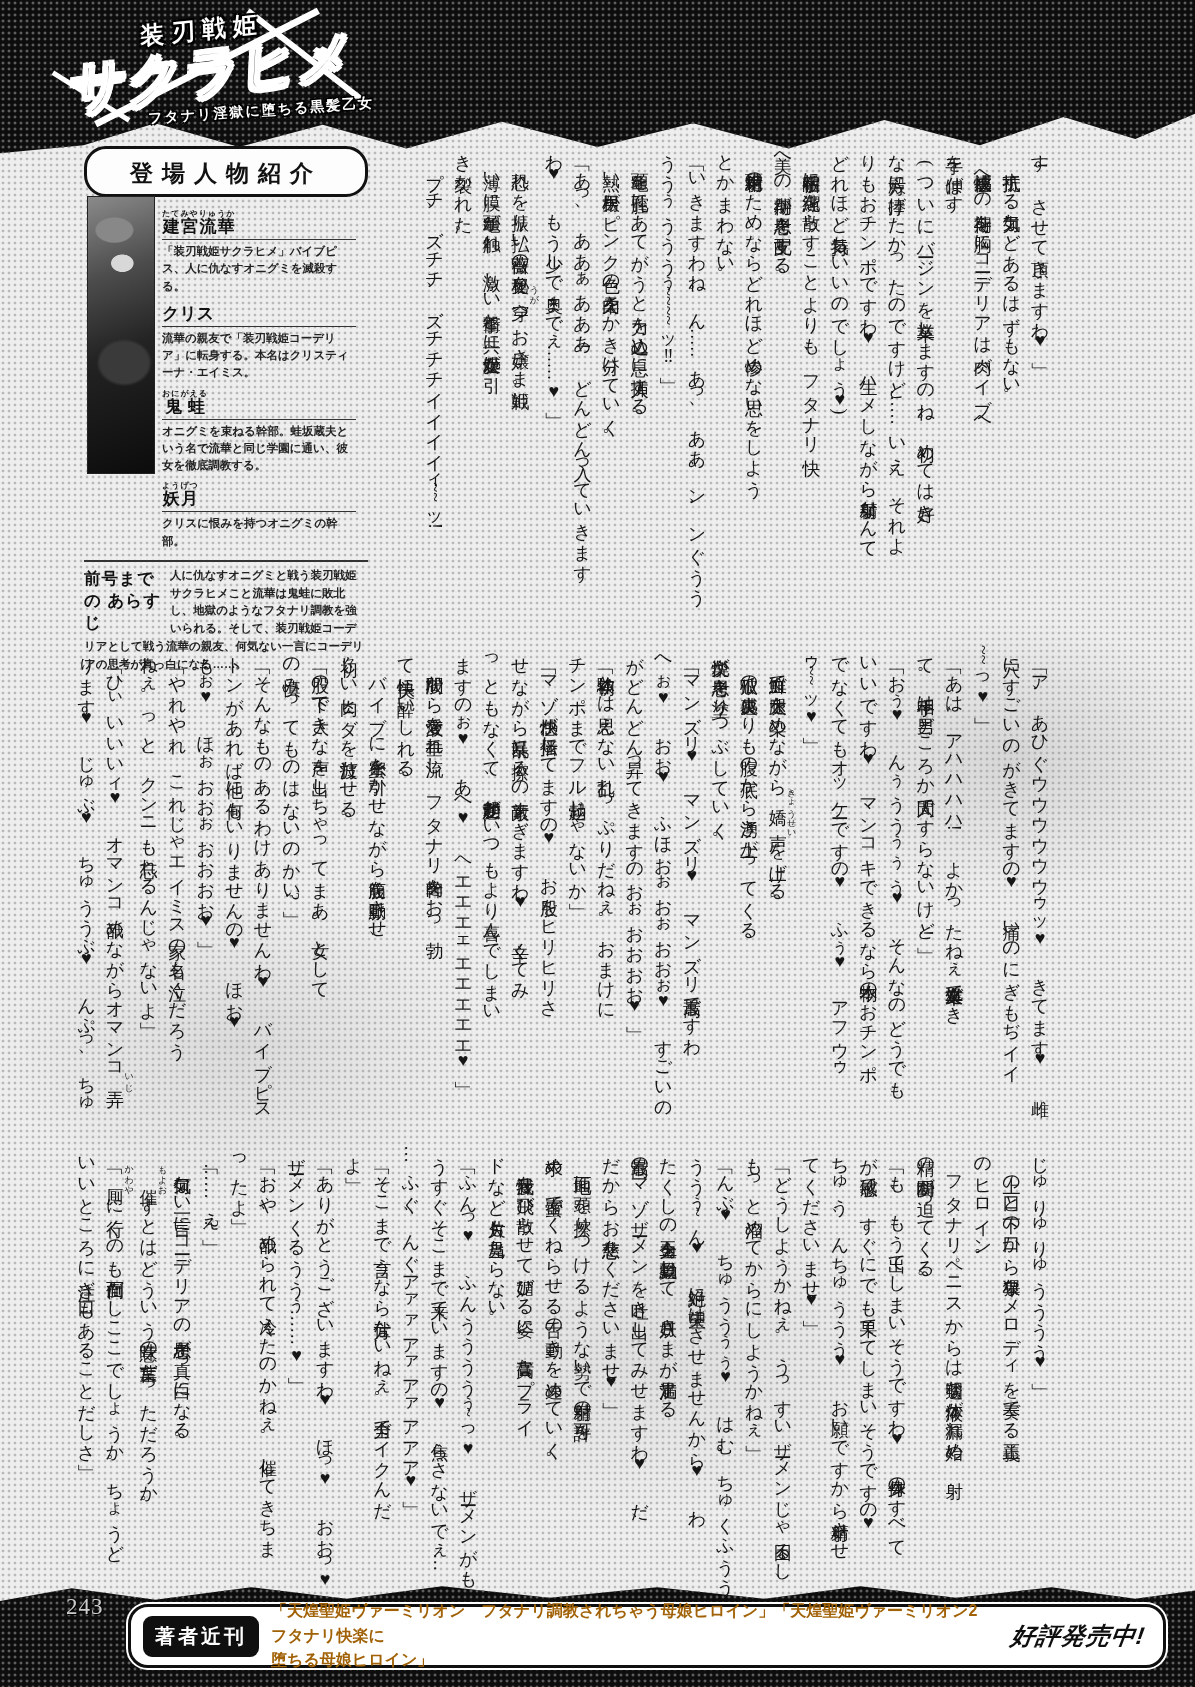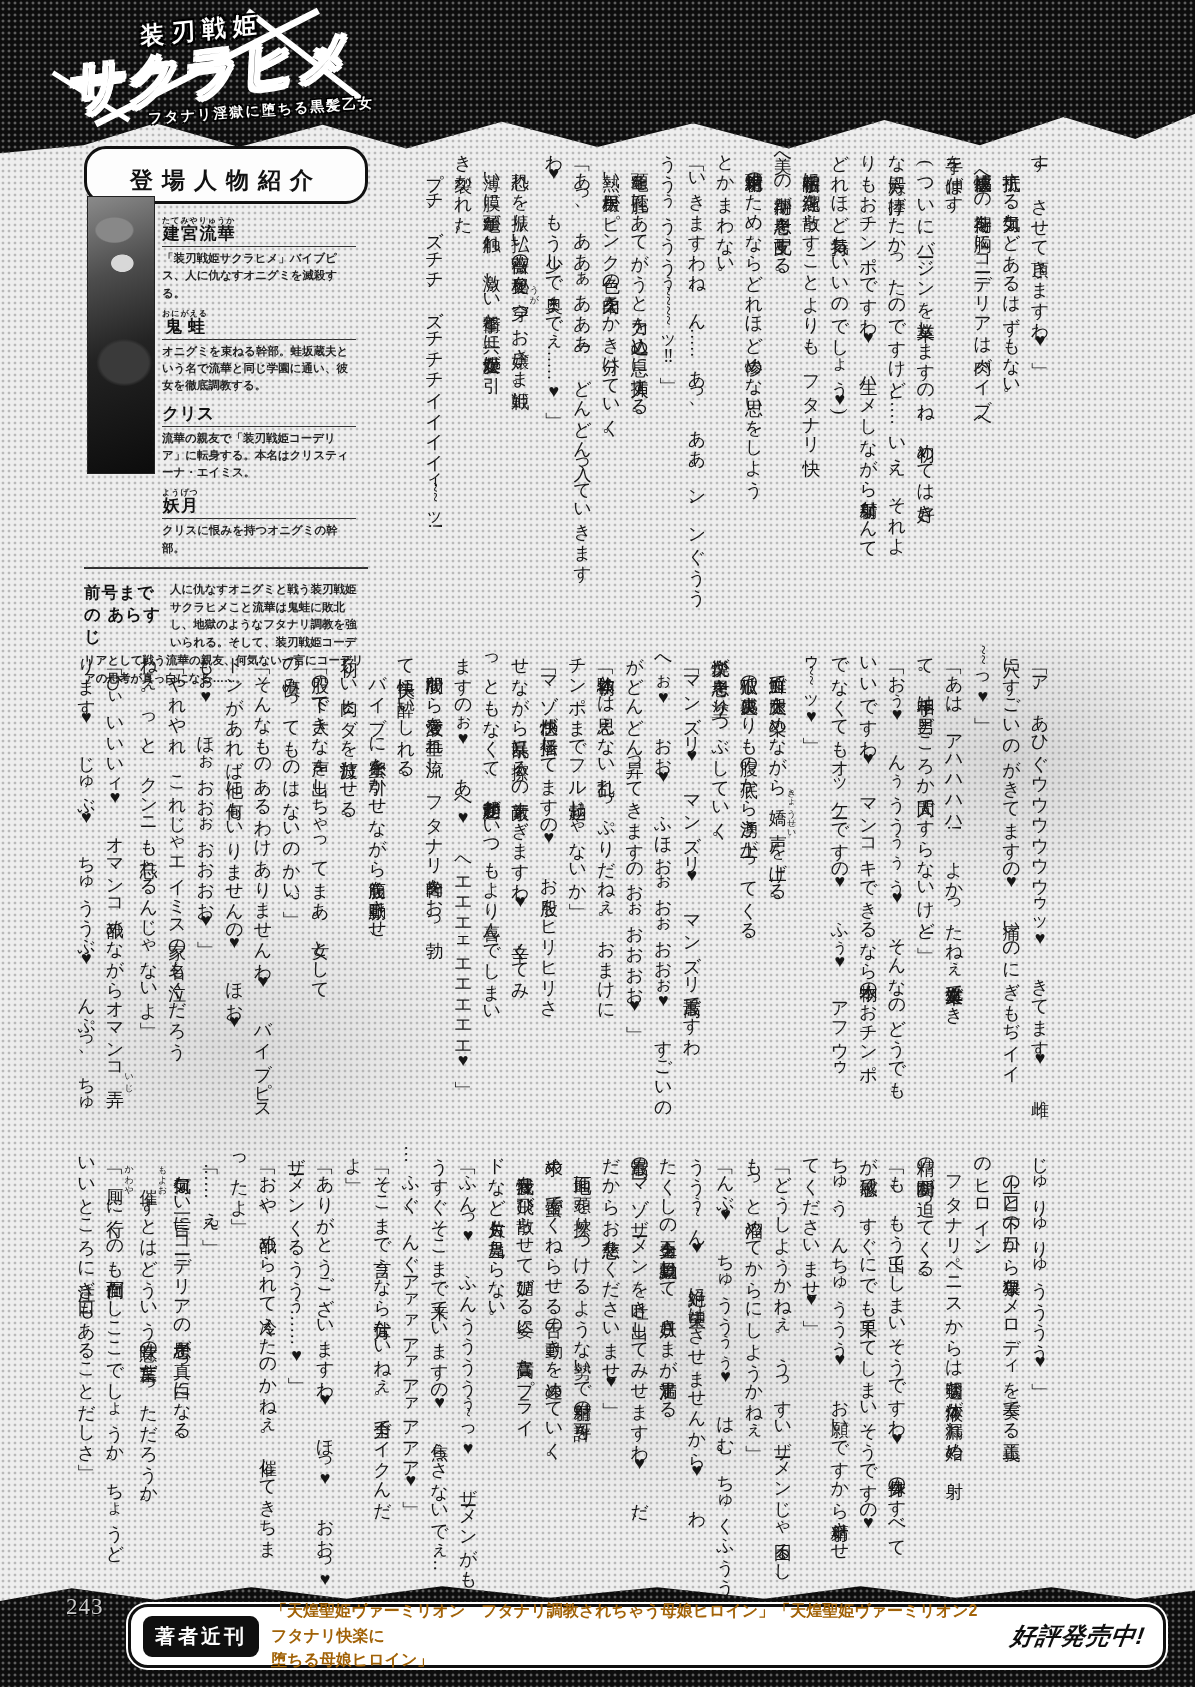--- a/index.html
+++ b/index.html
@@ -56,38 +56,38 @@
     font-weight:bold;font-size:14px;letter-spacing:2px;color:#fff;
     transform:rotate(-4deg);
     text-shadow:0 0 3px #000,1.5px 1.5px 0 #000,-1.5px 1.5px 0 #000,1.5px -1.5px 0 #000,-1.5px -1.5px 0 #000;
   }
   
   .charbox{position:absolute;left:84px;top:146px;width:284px;
     font-family:"Liberation Sans","DejaVu Sans",sans-serif;}
   .charbox-title{
     border:3px solid #111;border-radius:22px;background:#fdfdfd;
     text-align:center;font-weight:bold;font-size:23px;letter-spacing:9px;
-    padding:16px 0 5px 0;color:#111;
+    padding:9px 0 5px 0;color:#111;
   }
   .portrait{
     position:absolute;left:3px;top:50px;width:66px;height:276px;
     border:1px solid #222;
     background:
       radial-gradient(ellipse 18px 14px at 52% 24%, #d8d8d8 0 60%, transparent 65%),
       radial-gradient(ellipse 30px 20px at 40% 12%, #888 0 60%, transparent 66%),
       radial-gradient(ellipse 40px 34px at 55% 60%, #3a3a3a 0 60%, transparent 70%),
       linear-gradient(160deg,#8a8a8a 0%,#4d4d4d 28%,#232323 55%,#0c0c0c 100%);
   }
   .char-list{margin:12px 12px 0 78px;}
   .char-entry{margin-bottom:7px;}
   .char-name-row{border-bottom:1.5px solid #333;padding-bottom:1px;}
   .char-name{font-weight:bold;font-size:17px;color:#111;}
   .char-name rt{font-size:8px;font-weight:bold;letter-spacing:1px;}
   .char-desc{margin:3px 0 0 0;font-size:11.5px;line-height:1.5;font-weight:bold;color:#222;}
-  .synopsis{border-top:2px solid #333;margin-top:10px;padding-top:12px;overflow:hidden;}
+  .synopsis{border-top:2px solid #333;margin-top:10px;padding-top:5px;overflow:hidden;}
   .synopsis-label{
     float:left;width:86px;font-weight:900;font-size:16.5px;line-height:1.35;
     color:#111;letter-spacing:1px;
   }
   .synopsis-text{margin:0;font-size:11.5px;line-height:1.55;font-weight:bold;color:#222;}
   
   .band{
     position:absolute;
     writing-mode:vertical-rl;
     text-orientation:mixed;
@@ -148,29 +148,29 @@
     <div class="char-list">
 
     <div class="char-entry">
           <div class="char-name-row">
             <ruby class="char-name"><span>建宮流華</span><rt>たてみやりゅうか</rt></ruby>
           </div>
           <p class="char-desc">「装刃戦姫サクラヒメ」バイブピス、人に仇なすオニグミを滅殺する。</p>
         </div>
         <div class="char-entry">
           <div class="char-name-row">
+            <ruby class="char-name"><span>クリス</span><rt></rt></ruby>
+          </div>
+          <p class="char-desc">流華の親友で「装刃戦姫コーデリア」に転身する。本名はクリスティーナ・エイミス。</p>
+        </div>
+        <div class="char-entry">
+          <div class="char-name-row">
             <ruby class="char-name"><span>鬼蛙</span><rt>おにがえる</rt></ruby>
           </div>
           <p class="char-desc">オニグミを束ねる幹部。蛙坂蔵夫という名で流華と同じ学園に通い、彼女を徹底調教する。</p>
-        </div>
-        <div class="char-entry">
-          <div class="char-name-row">
-            <ruby class="char-name"><span>クリス</span><rt></rt></ruby>
-          </div>
-          <p class="char-desc">流華の親友で「装刃戦姫コーデリア」に転身する。本名はクリスティーナ・エイミス。</p>
         </div>
         <div class="char-entry">
           <div class="char-name-row">
             <ruby class="char-name"><span>妖月</span><rt>ようげつ</rt></ruby>
           </div>
           <p class="char-desc">クリスに恨みを持つオニグミの幹部。</p>
         </div>
       </div>
     <div class="synopsis">
       <div class="synopsis-label">前号までの あらすじ</div>

